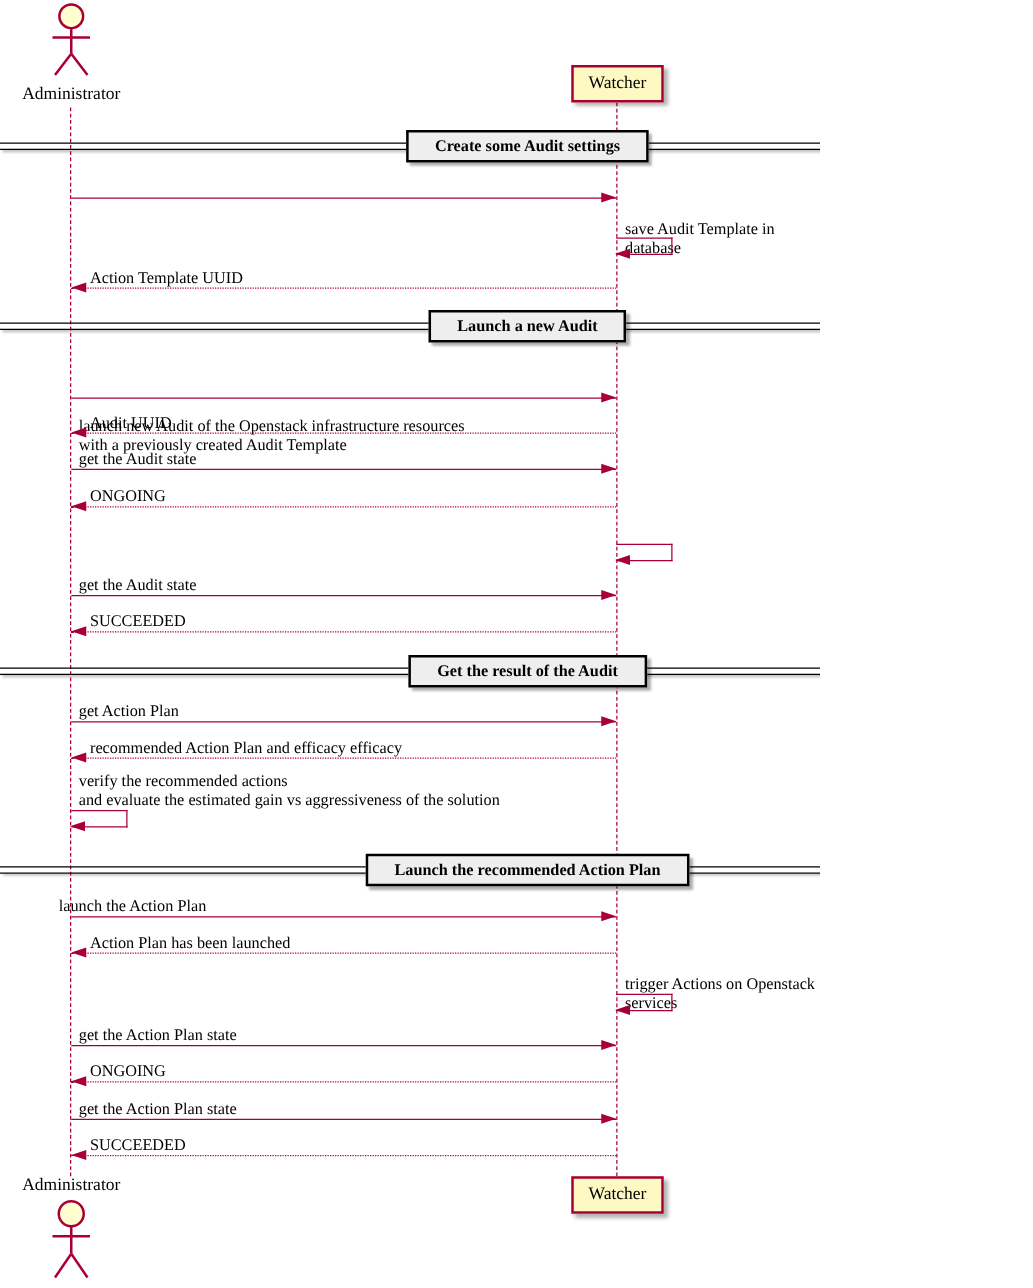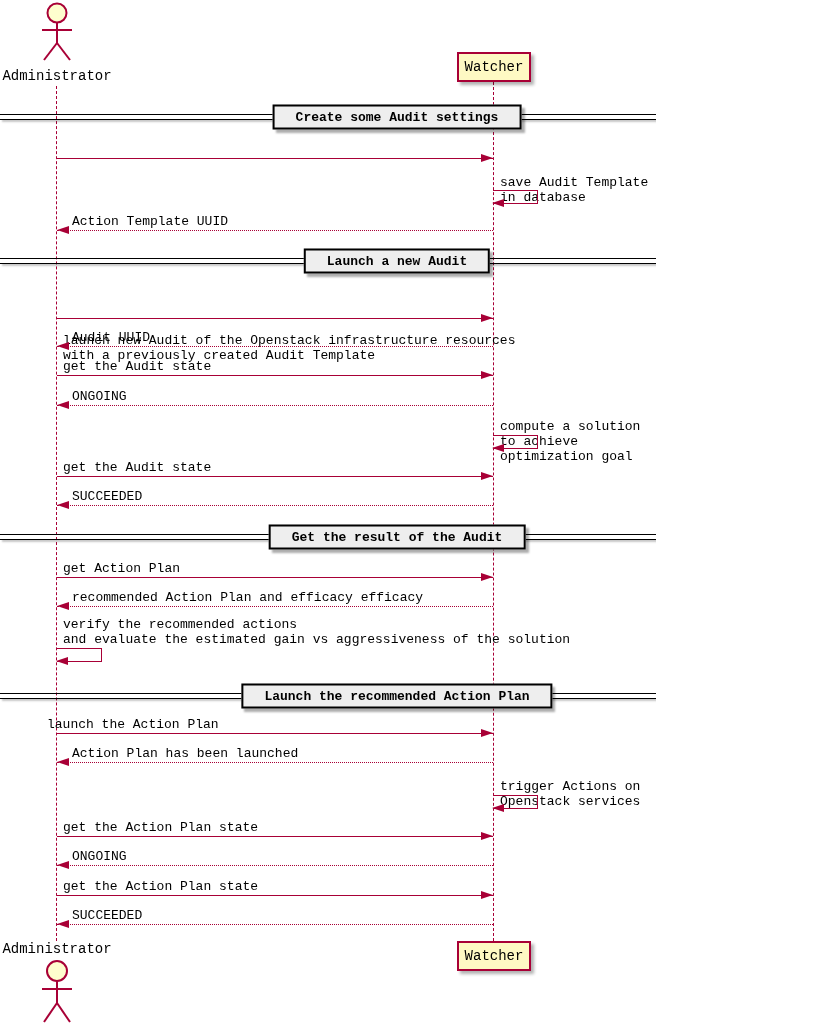--- a/index.html
+++ b/index.html
@@ -1,36 +1,36 @@
 <!DOCTYPE html>
 <html><head>
 <meta charset="utf-8">
 <style>
   html,body { margin:0; padding:0; background:#ffffff; }
   .diagram {
     position:relative; width:656px; height:1030px;
-    font-family:Liberation Mono, monospace; font-size:13px; color:#000;
+    font-family:Liberation Serif, serif; font-size:13px; color:#000;
     background:#fff; overflow:hidden;
   }
   .lifeline { position:absolute; width:0; border-left:1px dashed #A80036; z-index:1; }
   .participant {
     position:absolute; width:70px; height:26px; background:#fef9c3;
     border:2px solid #A80036; box-shadow:3px 3px 3px rgba(0,0,0,0.30);
     display:flex; align-items:center; justify-content:center;
     font-size:14px; z-index:6;
   }
   .actor-label { position:absolute; width:140px; text-align:center; font-size:14px; z-index:6; }
   .actor-figure { position:absolute; z-index:6; }
   .divider-line {
     position:absolute; left:0; width:826px; height:4px;
     border-top:1px solid #000; border-bottom:1px solid #000;
     box-shadow:2px 2px 2px rgba(0,0,0,0.22); z-index:2;
   }
   .divider-box {
-    position:absolute; left:397px; transform:translate(-50%,-50%);
+    position:absolute; left:422px; transform:translate(-50%,-50%);
     background:#EEEEEE; border:2px solid #000; padding:3px 21px;
     font-weight:bold; white-space:nowrap;
     box-shadow:3px 3px 2px rgba(0,0,0,0.32); z-index:5;
   }
   .msg-text { position:absolute; white-space:pre-line; line-height:15px; z-index:4; }
   .arrow { position:absolute; left:57px; width:436px; height:0; z-index:4; }
   .arrow.solid  { border-top:1px solid #A80036; }
   .arrow.dotted { border-top:1px dotted #A80036; }
   .head { position:absolute; width:0; height:0; }
   .head.right { right:0; top:-5px; border-left:12px solid #A80036; border-top:4px solid transparent; border-bottom:4px solid transparent; }
@@ -101,21 +101,20 @@
   <div class="msg-text" style="left:63px; top:359px;">get the Audit state</div>
   <div class="arrow solid" style="top:375px;">
       <span class="head right"></span>
     </div>
 
   <div class="msg-text" style="left:72px; top:389px;">ONGOING</div>
   <div class="arrow dotted" style="top:405px;">
       <span class="head left"></span>
     </div>
 
-  <div class="msg-text" style="left:500px; top:419px;">compute a solution to achieve optimization goal</div>
   <div class="selfloop" style="left:493px; top:435px;">
       <span class="head-left"></span>
     </div>
 
   <div class="msg-text" style="left:63px; top:460px;">get the Audit state</div>
   <div class="arrow solid" style="top:476px;">
       <span class="head right"></span>
     </div>
 
   <div class="msg-text" style="left:72px; top:489px;">SUCCEEDED</div>

